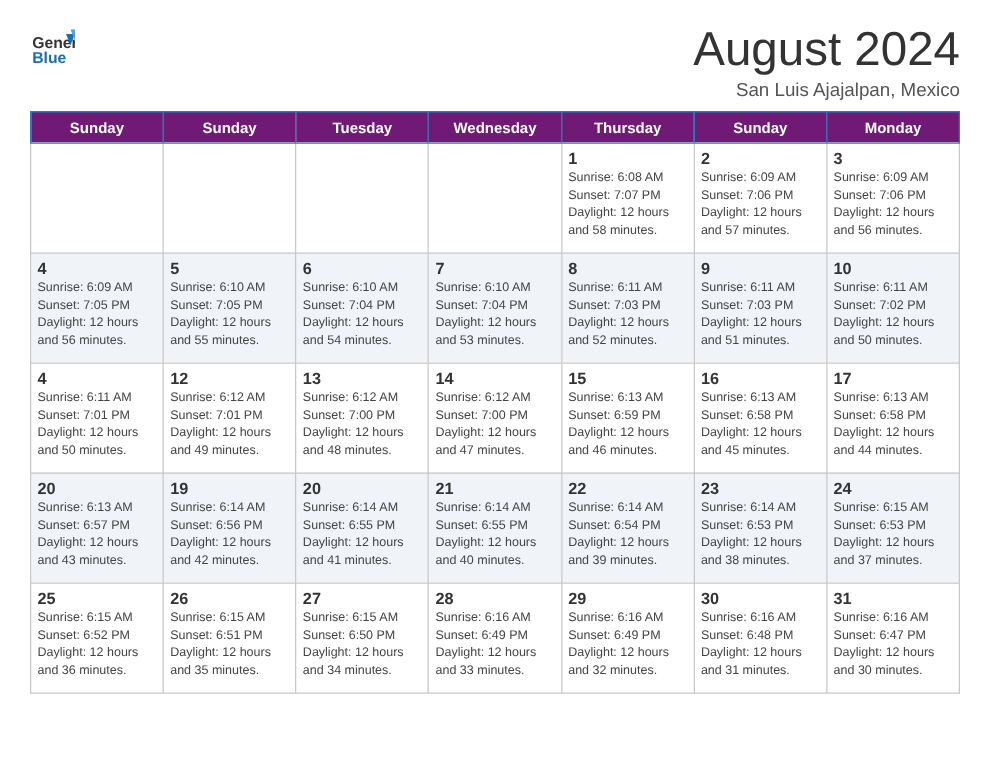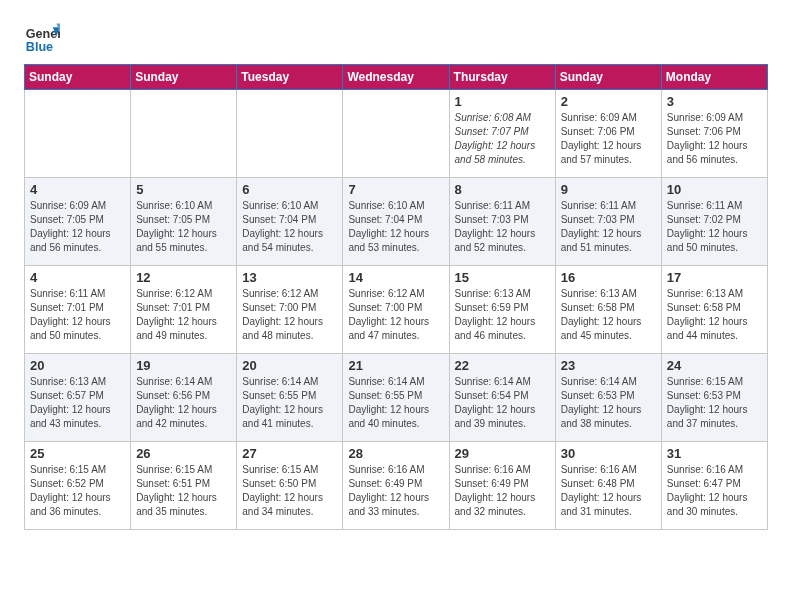--- a/index.html
+++ b/index.html
@@ -38,27 +38,27 @@
       font-size: 15px;
       color: #555;
       margin-top: 2px;
     }
     table {
       width: 100%;
       border-collapse: collapse;
       table-layout: fixed;
     }
     .day-header th {
-      background: #be185d;
+      background: #701a75;
       color: #fff;
       font-size: 12px;
       font-weight: bold;
       padding: 5px 4px;
       border: 1px solid #2878c0;
-      text-align: left;
+      text-align: center;
     }
     td {
       border: 1px solid #c8c8c8;
       vertical-align: top;
       padding: 4px 5px;
       font-size: 10px;
       color: #333;
       height: 88px;
       background: #fff;
     }
@@ -88,20 +88,24 @@
 
 <div class="header">
   <div class="logo-area">
     <svg class="logo-icon" viewBox="0 0 40 40">
       <text x="2" y="20" font-size="14" font-weight="bold" fill="#333" font-family="Arial">General</text>
       <text x="2" y="34" font-size="14" font-weight="bold" fill="#1a6faf" font-family="Arial">Blue</text>
       <polygon points="32,8 40,8 36,18" fill="#1a6faf"></polygon>
       <polygon points="36,4 44,4 40,14" fill="#5aa0d0"></polygon>
     </svg>
   </div>
+  <div class="title-area">
+    <div class="month-title">August 2024</div>
+    <div class="location-title">San Luis Ajajalpan, Mexico</div>
+  </div>
 </div>
 
 <table>
   <thead>
     <tr class="day-header">
     <th>Sunday</th>
         <th>Sunday</th>
         <th>Tuesday</th>
         <th>Wednesday</th>
         <th>Thursday</th>
@@ -110,21 +114,21 @@
       </tr>
   </thead>
   <tbody id="calendar-body">
   <tr>
         <td class="empty"></td>
         <td class="empty"></td>
         <td class="empty"></td>
         <td class="empty"></td>
         <td>
           <div class="cell-date">1</div>
-          <div class="cell-info" style="white-space: pre-line; font-style: italic;">Sunrise: 6:08 AM
+          <div class="cell-info" style="white-space: pre-line;">Sunrise: 6:08 AM
 Sunset: 7:07 PM
 Daylight: 12 hours
 and 58 minutes.</div>
         </td>
         <td>
           <div class="cell-date">2</div>
           <div class="cell-info" style="white-space: pre-line;">Sunrise: 6:09 AM
 Sunset: 7:06 PM
 Daylight: 12 hours
 and 57 minutes.</div>

